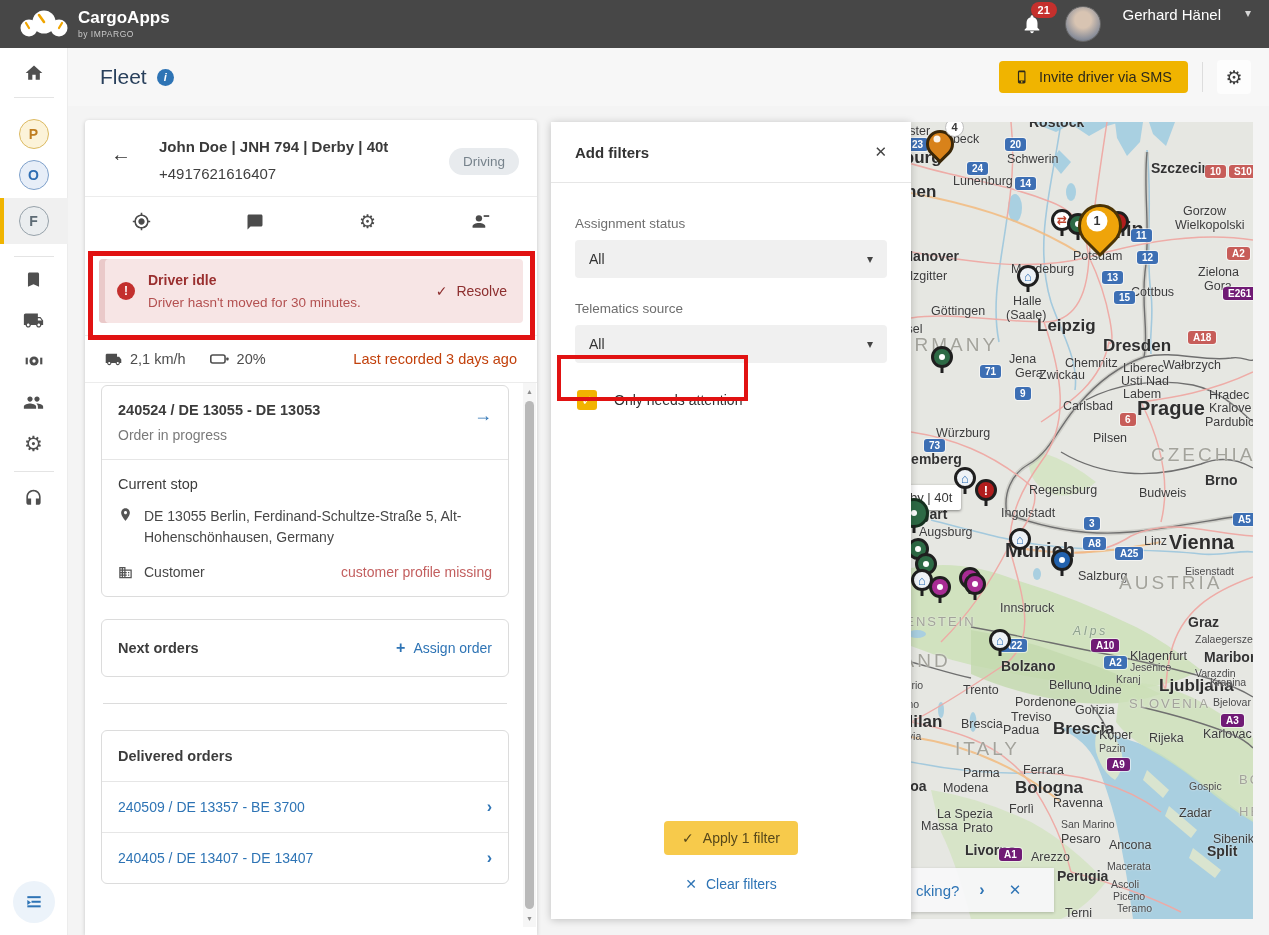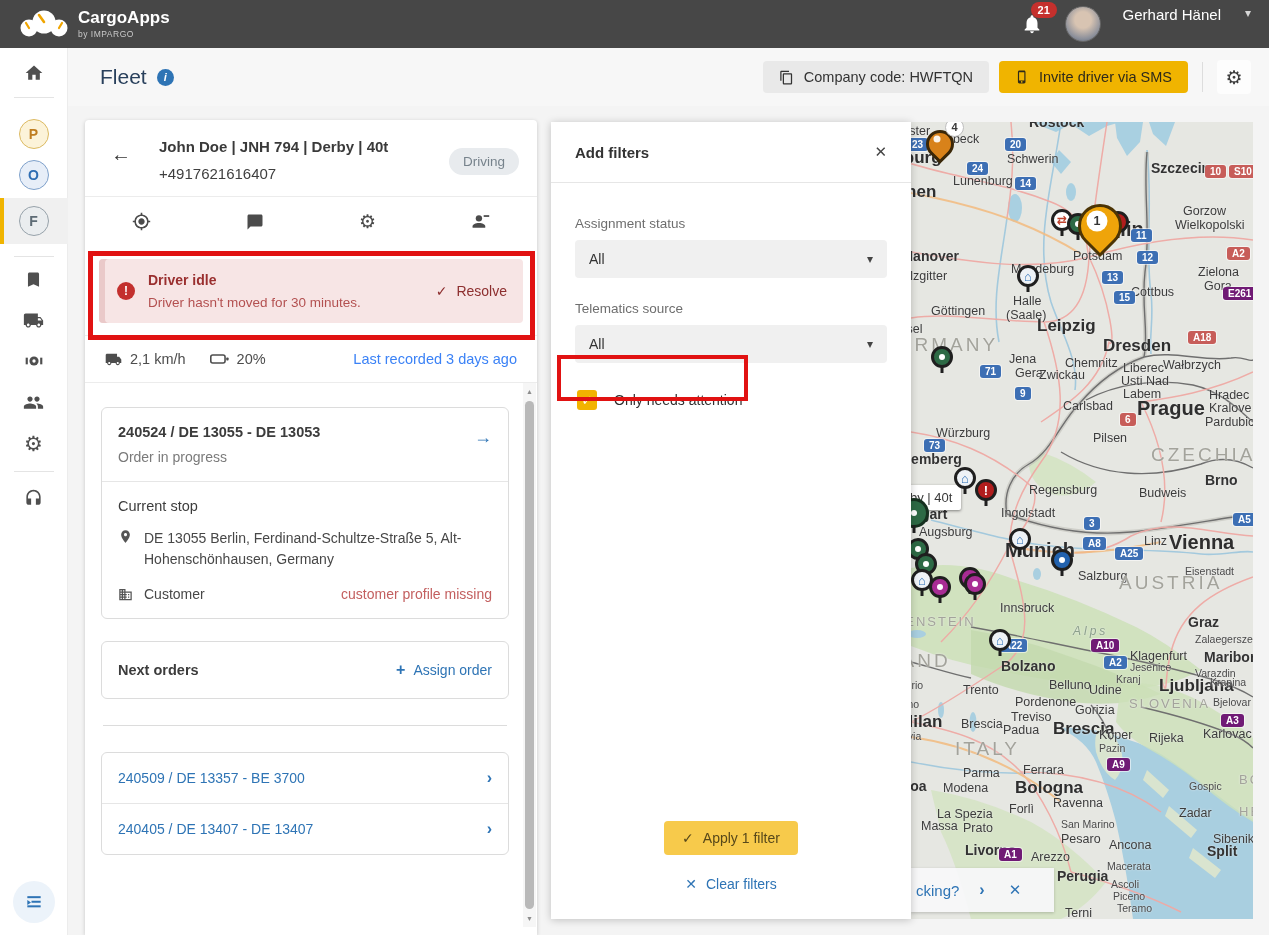--- a/index.html
+++ b/index.html
@@ -58,22 +58,22 @@
   .alert-zone{padding:13px 14px 12px}
   .alert-box{display:flex;align-items:center;background:#f7e5e5;border-radius:4px;padding:13px 16px 13px 18px;box-shadow:inset 6px 0 0 #eac9c9}
   .alert-ic{flex:none;width:18px;height:18px;border-radius:50%;background:#c3302e;color:#fff;font-size:12px;font-weight:700;display:flex;align-items:center;justify-content:center}
   .alert-texts{margin-left:13px}
   .alert-title{font-size:14px;font-weight:700;color:#9a2f2f}
   .alert-msg{font-size:13.5px;color:#b35050;margin-top:7px}
   .alert-resolve{margin-left:auto;background:none;border:none;color:#8d2f2f;font-size:14px;display:inline-flex;align-items:center;gap:9px;font-family:inherit}
   .stats-row{display:flex;align-items:center;height:47px;padding:0 20px;border-top:1px solid #ececec;font-size:14.5px;color:#4d4d4d}
   .stat{display:flex;align-items:center;gap:8px}
   .stat + .stat{margin-left:24px}
-  .stats-last{margin-left:auto;color:#3b82f6}
-  .dp-scroll{position:relative;border-top:1px solid #ececec;height:545px;padding:24px 28px 0 16px;overflow:hidden}
+  .stats-last{margin-left:auto;color:#c2410c}
+  .dp-scroll{position:relative;border-top:1px solid #ececec;height:545px;padding:2px 28px 0 16px;overflow:hidden}
   .card{border:1px solid #dcdcdc;border-radius:6px;background:#fff}
   .oc-top{padding:16px;position:relative}
   .oc-id{font-size:14.5px;font-weight:700;color:#3c3c3c}
   .oc-arrow{position:absolute;right:16px;top:20px;color:#2e74b5;font-size:18px;line-height:1;background:none;border:none}
   .oc-status{font-size:14px;color:#7a7a7a;margin-top:9px}
   .oc-bottom{border-top:1px solid #e6e6e6;padding:16px}
   .oc-stop-label{font-size:14.5px;color:#3c3c3c;margin-bottom:14px}
   .addr-row{display:flex;align-items:flex-start}
   .addr-row .ic{flex:none;color:#555;margin-top:1px}
   .addr-text{margin-left:11px;font-size:14px;line-height:1.5;color:#474747}
@@ -266,28 +266,20 @@
       </span>
   </button>
 </nav>
 
 <div class="page-head">
   <div class="fleet-title">
     <span>Fleet</span>
     <button class="info-dot" style="border:none;font-family:inherit">i</button>
   </div>
   <div class="head-actions">
-    <button class="btn-gray">
-      <span>
-          <svg width="15" height="15" viewBox="0 0 24 24" fill="currentColor">
-            <path d="M16 1H4c-1.1 0-2 .9-2 2v14h2V3h12V1zm3 4H8c-1.1 0-2 .9-2 2v14c0 1.1.9 2 2 2h11c1.1 0 2-.9 2-2V7c0-1.1-.9-2-2-2zm0 16H8V7h11v14z"></path>
-          </svg>
-        </span>
-      <span>Company code: HWFTQN</span>
-    </button>
     <button class="btn-yellow">
       <span>
           <svg width="14" height="14" viewBox="0 0 24 24" fill="currentColor">
             <path d="M15.5 1h-8C6.1 1 5 2.1 5 3.5v17C5 21.9 6.1 23 7.5 23h8c1.4 0 2.5-1.1 2.5-2.5v-17C18 2.1 16.9 1 15.5 1zm-4 21c-.8 0-1.5-.7-1.5-1.5s.7-1.5 1.5-1.5 1.5.7 1.5 1.5-.7 1.5-1.5 1.5zm4.5-4H7V4h9v14z"></path>
           </svg>
         </span>
       <span>Invite driver via SMS</span>
     </button>
     <span class="head-divider"></span>
     <button class="btn-square">
@@ -402,20 +394,21 @@
       <span class="next-title">Next orders</span>
       <button class="assign-btn">
         <span class="pl">+</span>
         <span>Assign order</span>
       </button>
     </div>
 
     <hr class="flow-hr">
 
     <div class="card">
+      <div class="dc-header">Delivered orders</div>
       <button class="dc-row">
         <span>240509 / DE 13357 - BE 3700</span>
         <span class="dc-chev">›</span>
       </button>
       <button class="dc-row">
         <span>240405 / DE 13407 - DE 13407</span>
         <span class="dc-chev">›</span>
       </button>
     </div>
 

